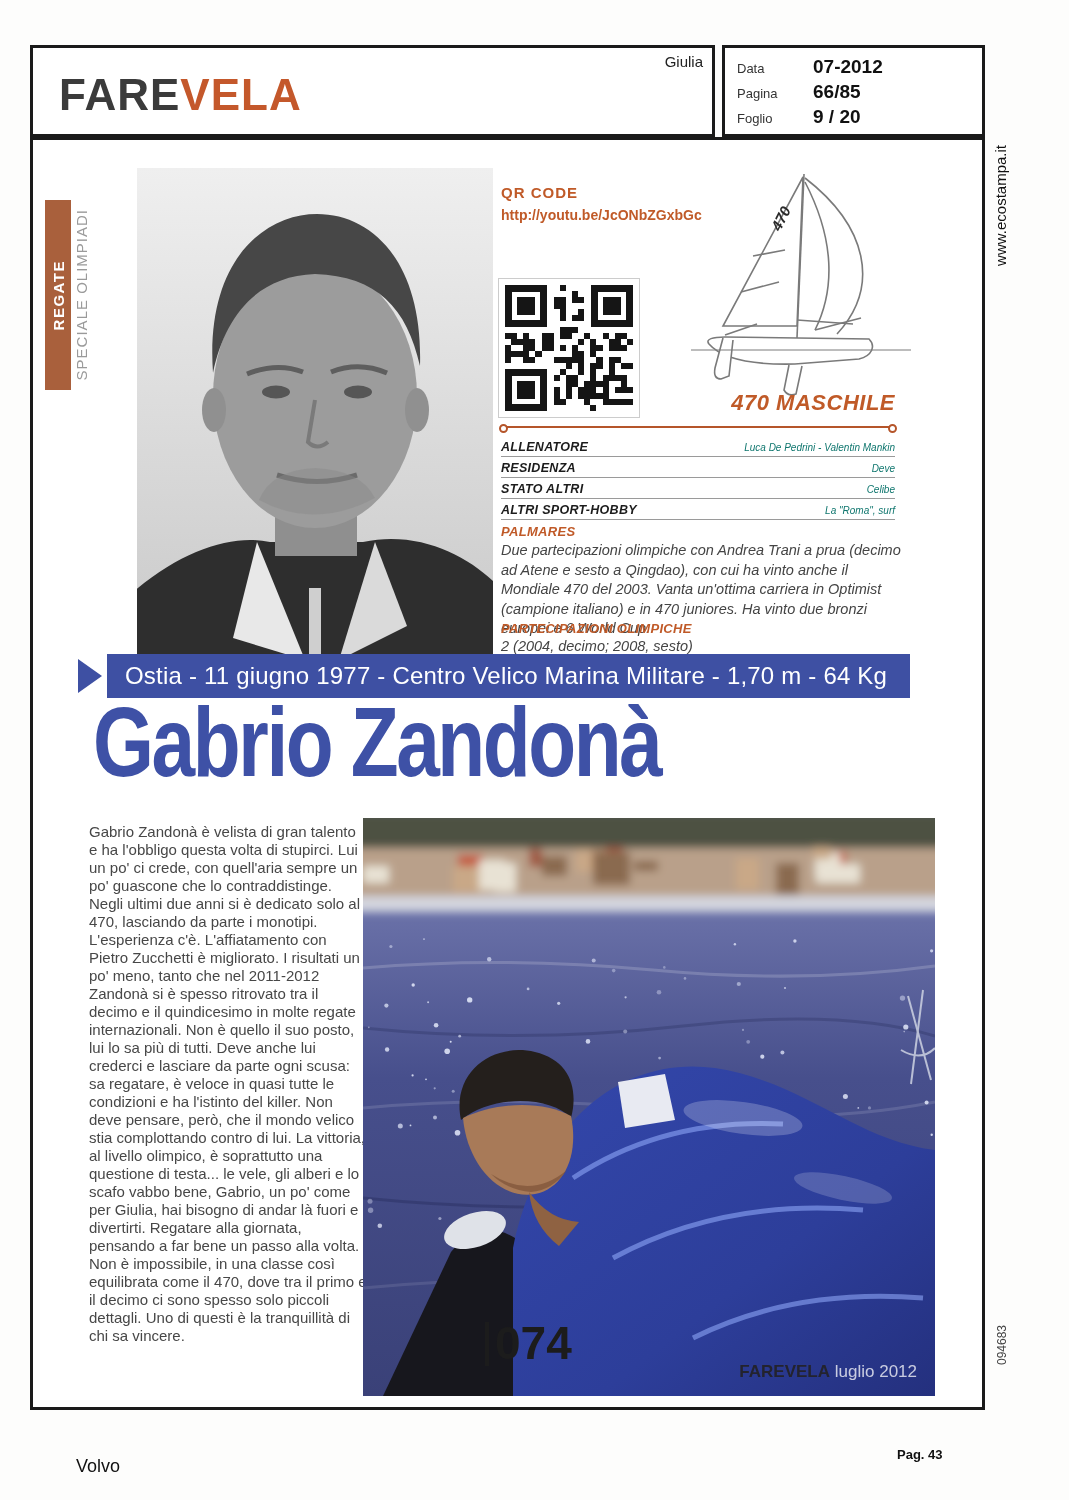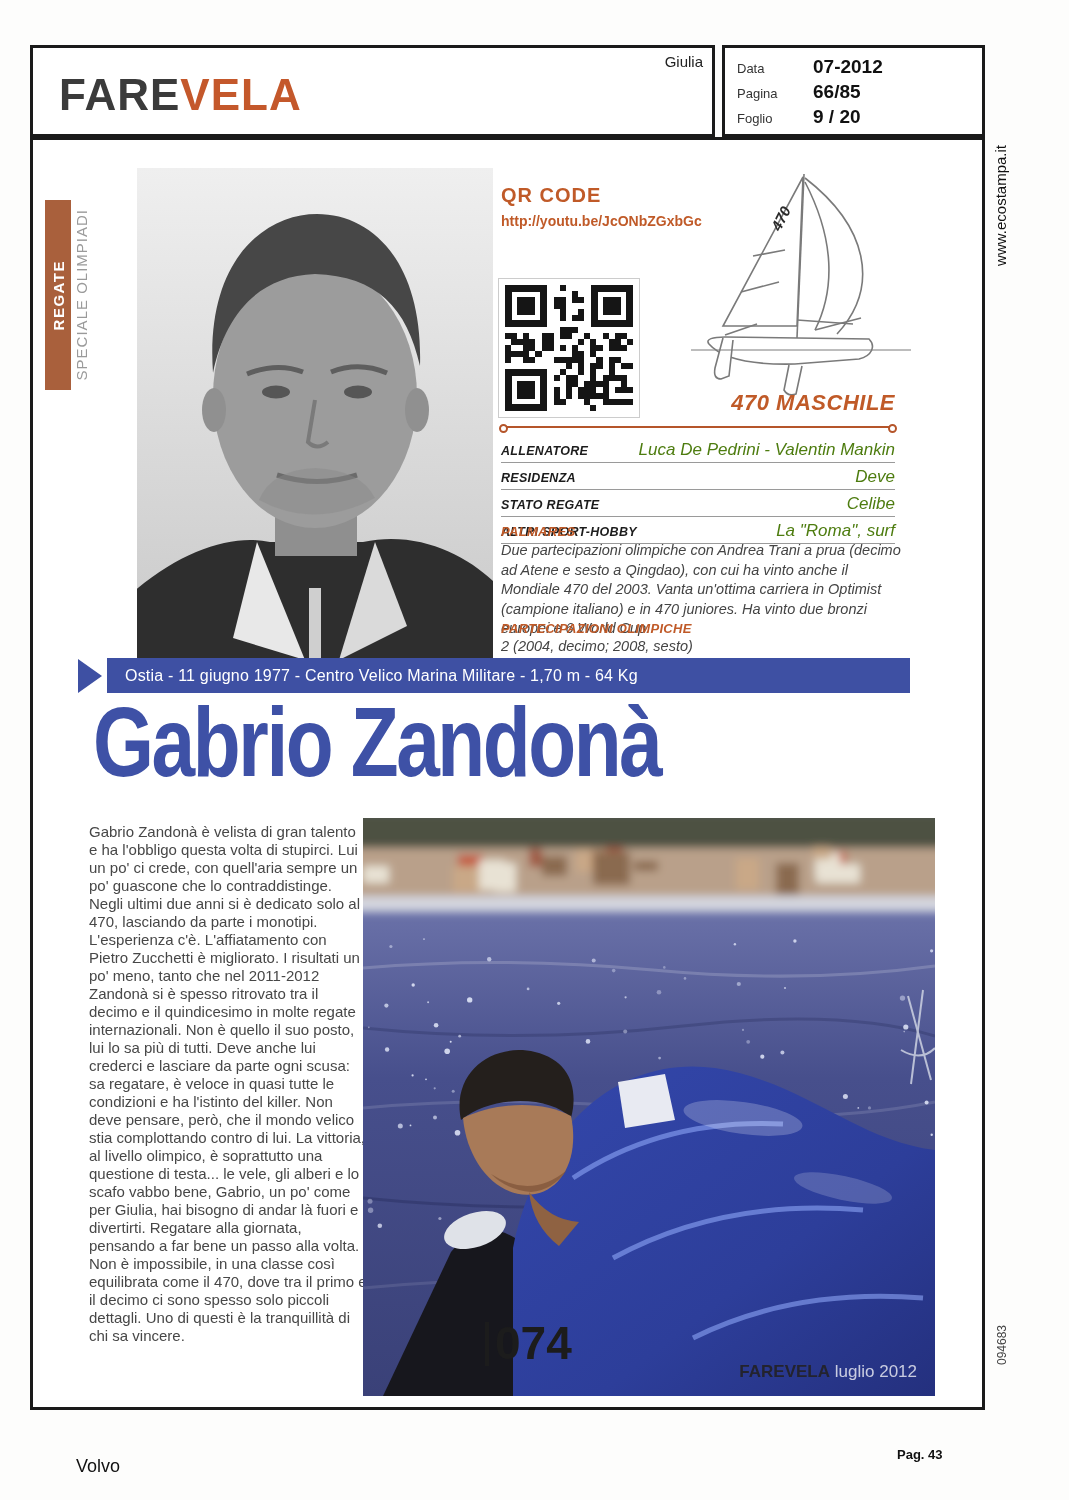--- a/index.html
+++ b/index.html
@@ -29,21 +29,21 @@
   .regate-block{position:absolute;left:12px;top:60px;width:26px;height:190px;background:#a9603c;
                 display:flex;align-items:center;justify-content:center;}
   .regate-block span{font-size:15px;font-weight:800;color:#fff;letter-spacing:1.5px;}
   .speciale{position:absolute;left:40px;top:60px;height:190px;display:flex;align-items:center;
             font-size:15px;color:#9a9a9a;letter-spacing:1px;}
 
   .portrait{position:absolute;left:104px;top:28px;width:356px;height:492px;}
   .portrait svg{width:100%;height:100%;display:block;}
 
   .qr-text{position:absolute;left:468px;top:44px;width:215px;}
-  .qr-title{font-size:20px;font-weight:800;color:#c05a28;letter-spacing:1px;margin-bottom:4px;}
+  .qr-title{font-size:15px;font-weight:800;color:#c05a28;letter-spacing:1px;margin-bottom:4px;}
   .qr-desc{font-size:13.5px;color:#555;line-height:1.28;}
   .qr-link{font-size:14px;font-weight:800;color:#c05a28;margin-top:2px;display:inline-block;text-decoration:none;}
 
   .boat{position:absolute;left:650px;top:28px;width:240px;height:238px;}
   .boat svg{width:100%;height:100%;display:block;}
 
   .qr-code{position:absolute;left:465px;top:138px;width:142px;height:140px;background:#fff;
            border:1px solid #ccc;box-sizing:border-box;}
   .qr-grid{position:absolute;inset:6px;display:grid;
            grid-template-columns:repeat(21,1fr);grid-template-rows:repeat(21,1fr);}
@@ -55,35 +55,35 @@
   .class-label{position:absolute;left:468px;top:250px;width:394px;text-align:right;
                font-size:22px;font-weight:900;font-style:italic;color:#c05a28;letter-spacing:0.5px;}
   .divider{position:absolute;left:468px;top:286px;width:394px;border-top:2px solid #b5552a;}
   .divider .dot{position:absolute;top:-4px;width:5px;height:5px;border:2px solid #b5552a;border-radius:50%;background:#fff;}
   .divider .dot.l{left:-2px;} .divider .dot.r{right:-2px;}
 
   .info-table{position:absolute;left:468px;top:296px;width:394px;}
   .info-row{display:flex;justify-content:space-between;align-items:baseline;
             padding:4px 0 2px;border-bottom:1.5px solid #9a9a9a;}
   .info-label{font-size:12.5px;font-weight:800;font-style:italic;color:#1c1c1c;letter-spacing:0.3px;}
-  .info-value{font-size:17px;font-style:italic;color:#4d7c0f;}
+  .info-value{font-size:10px;font-style:italic;color:#0f766e;}
 
   .palmares-label,.olympics-label{position:absolute;left:468px;font-size:13px;font-weight:800;
             font-style:italic;color:#c05a28;letter-spacing:0.3px;}
   .palmares-label{top:384px;}
   .palmares-text{position:absolute;left:468px;top:401px;width:400px;font-size:14.5px;
                  font-style:italic;color:#444;line-height:1.35;}
   .olympics-label{top:481px;}
   .olympics-text{position:absolute;left:468px;top:498px;font-size:14.5px;font-style:italic;color:#444;}
 
   .banner{position:absolute;left:45px;top:518px;width:832px;height:35px;display:flex;align-items:center;}
   .banner .chev{width:0;height:0;border-top:17.5px solid transparent;border-bottom:17.5px solid transparent;
                 border-left:24px solid #3e50a3;}
-  .banner .band{flex:1;height:35px;margin-left:5px;background:#3e50a3;color:#fff;
-                display:flex;align-items:center;padding-left:18px;font-size:16px;letter-spacing:0.2px;}
+  .banner .band{flex:1;height:44px;margin-left:5px;background:#3e50a3;color:#fff;
+                display:flex;align-items:center;padding-left:18px;font-size:24px;letter-spacing:0.2px;}
 
   .title{position:absolute;left:60px;top:546px;margin:0;font-size:98px;font-weight:700;
          color:#3e51a6;letter-spacing:-3px;transform:scaleX(0.8);transform-origin:left top;white-space:nowrap;}
 
   .article{position:absolute;left:56px;top:683px;width:278px;font-size:15px;line-height:18px;color:#474747;}
 
   
   .photo{position:absolute;left:330px;top:678px;width:572px;height:578px;overflow:hidden;}
   .photo svg{width:100%;height:100%;display:block;}
   .page-number{position:absolute;left:122px;bottom:30px;font-size:46px;font-weight:800;color:#1c1c1c;
@@ -327,21 +327,21 @@
     <div class="info-table">
       <div class="info-row">
         <span class="info-label">ALLENATORE</span>
         <span class="info-value">Luca De Pedrini - Valentin Mankin</span>
       </div>
       <div class="info-row">
         <span class="info-label">RESIDENZA</span>
         <span class="info-value">Deve</span>
       </div>
       <div class="info-row">
-        <span class="info-label">STATO REGATE</span>
+        <span class="info-label">STATO ALTRI</span>
         <span class="info-value">Celibe</span>
       </div>
       <div class="info-row">
         <span class="info-label">ALTRI SPORT-HOBBY</span>
         <span class="info-value">La "Roma", surf</span>
       </div>
     </div>
 
     <div class="palmares-label">PALMARES</div>
     <div class="palmares-text">Due partecipazioni olimpiche con Andrea Trani a prua (decimo ad Atene e sesto a Qingdao), con cui ha vinto anche il Mondiale 470 del 2003. Vanta un'ottima carriera in Optimist (campione italiano) e in 470 juniores. Ha vinto due bronzi europei e 6 World Cup.</div>

